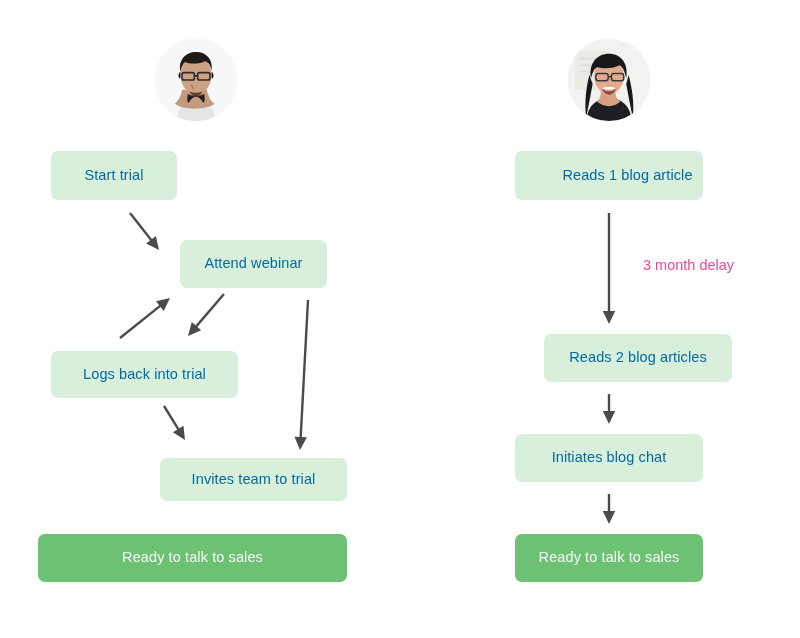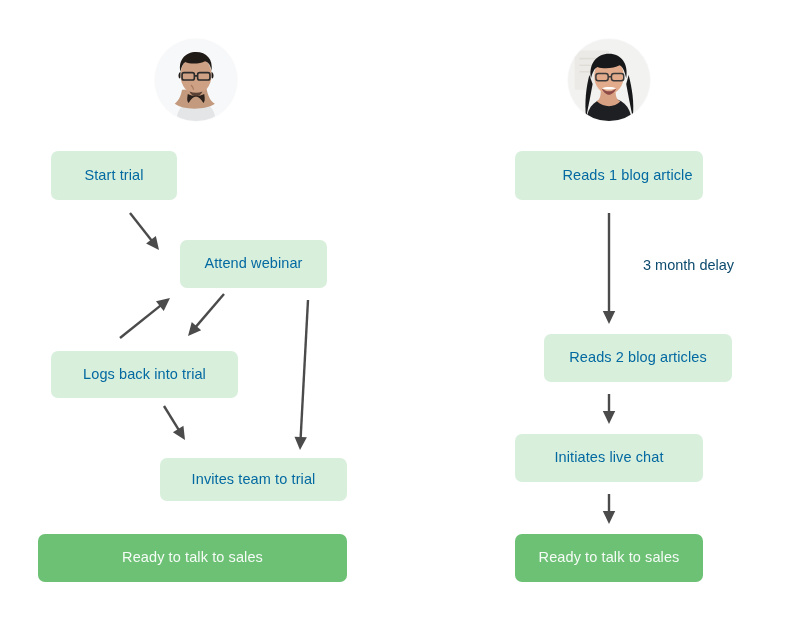--- a/index.html
+++ b/index.html
@@ -61,21 +61,21 @@
     font-size: 14.5px;
   }
   .node.solid {
     background: #6dc175;
     color: rgba(255,255,255,0.93);
     font-size: 14.5px;
   }
   
   .edge-label {
     position: absolute;
-    color: #0c4a6e;
+    color: #ec4899;
     font-size: 14.5px;
     white-space: nowrap;
     user-select: none;
   }
   
   #arrows {
     position: absolute;
     left: 0;
     top: 0;
     width: 800px;
@@ -168,16 +168,16 @@
         <path d="M74 44c4 16 7 33 5 52-3-14-6-30-8-41z" fill="#17181a"></path>
         <rect x="34" y="42" width="15" height="9" rx="3" fill="none" stroke="#3a3a3a" stroke-width="1.8"></rect>
         <rect x="53" y="42" width="15" height="9" rx="3" fill="none" stroke="#3a3a3a" stroke-width="1.8"></rect>
         <path d="M49 46h4" stroke="#3a3a3a" stroke-width="1.8"></path>
         <path d="M41 60c5 5 13 5 18 0-2 5-6 8-9 8s-7-3-9-8z" fill="#8d4a46"></path>
         <path d="M41 60c5 2 13 2 18 0-5-2-13-2-18 0z" fill="#ffffff"></path>
       </svg>
     </div>
     <div class="node light" style="left: 515px; top: 151px; width: 188px; height: 49px; padding-left: 37px;">Reads 1 blog article</div>
     <div class="node light" style="left: 544px; top: 334px; width: 188px; height: 48px;">Reads 2 blog articles</div>
-    <div class="node light" style="left: 515px; top: 434px; width: 188px; height: 48px;">Initiates live chat</div>
+    <div class="node light" style="left: 515px; top: 434px; width: 188px; height: 48px;">Initiates blog chat</div>
     <div class="node solid" style="left: 515px; top: 534px; width: 188px; height: 48px;">Ready to talk to sales</div>
     <div class="edge-label" style="left: 643px; top: 257px;">3 month delay</div>
   </div>
 
 </body></html>

